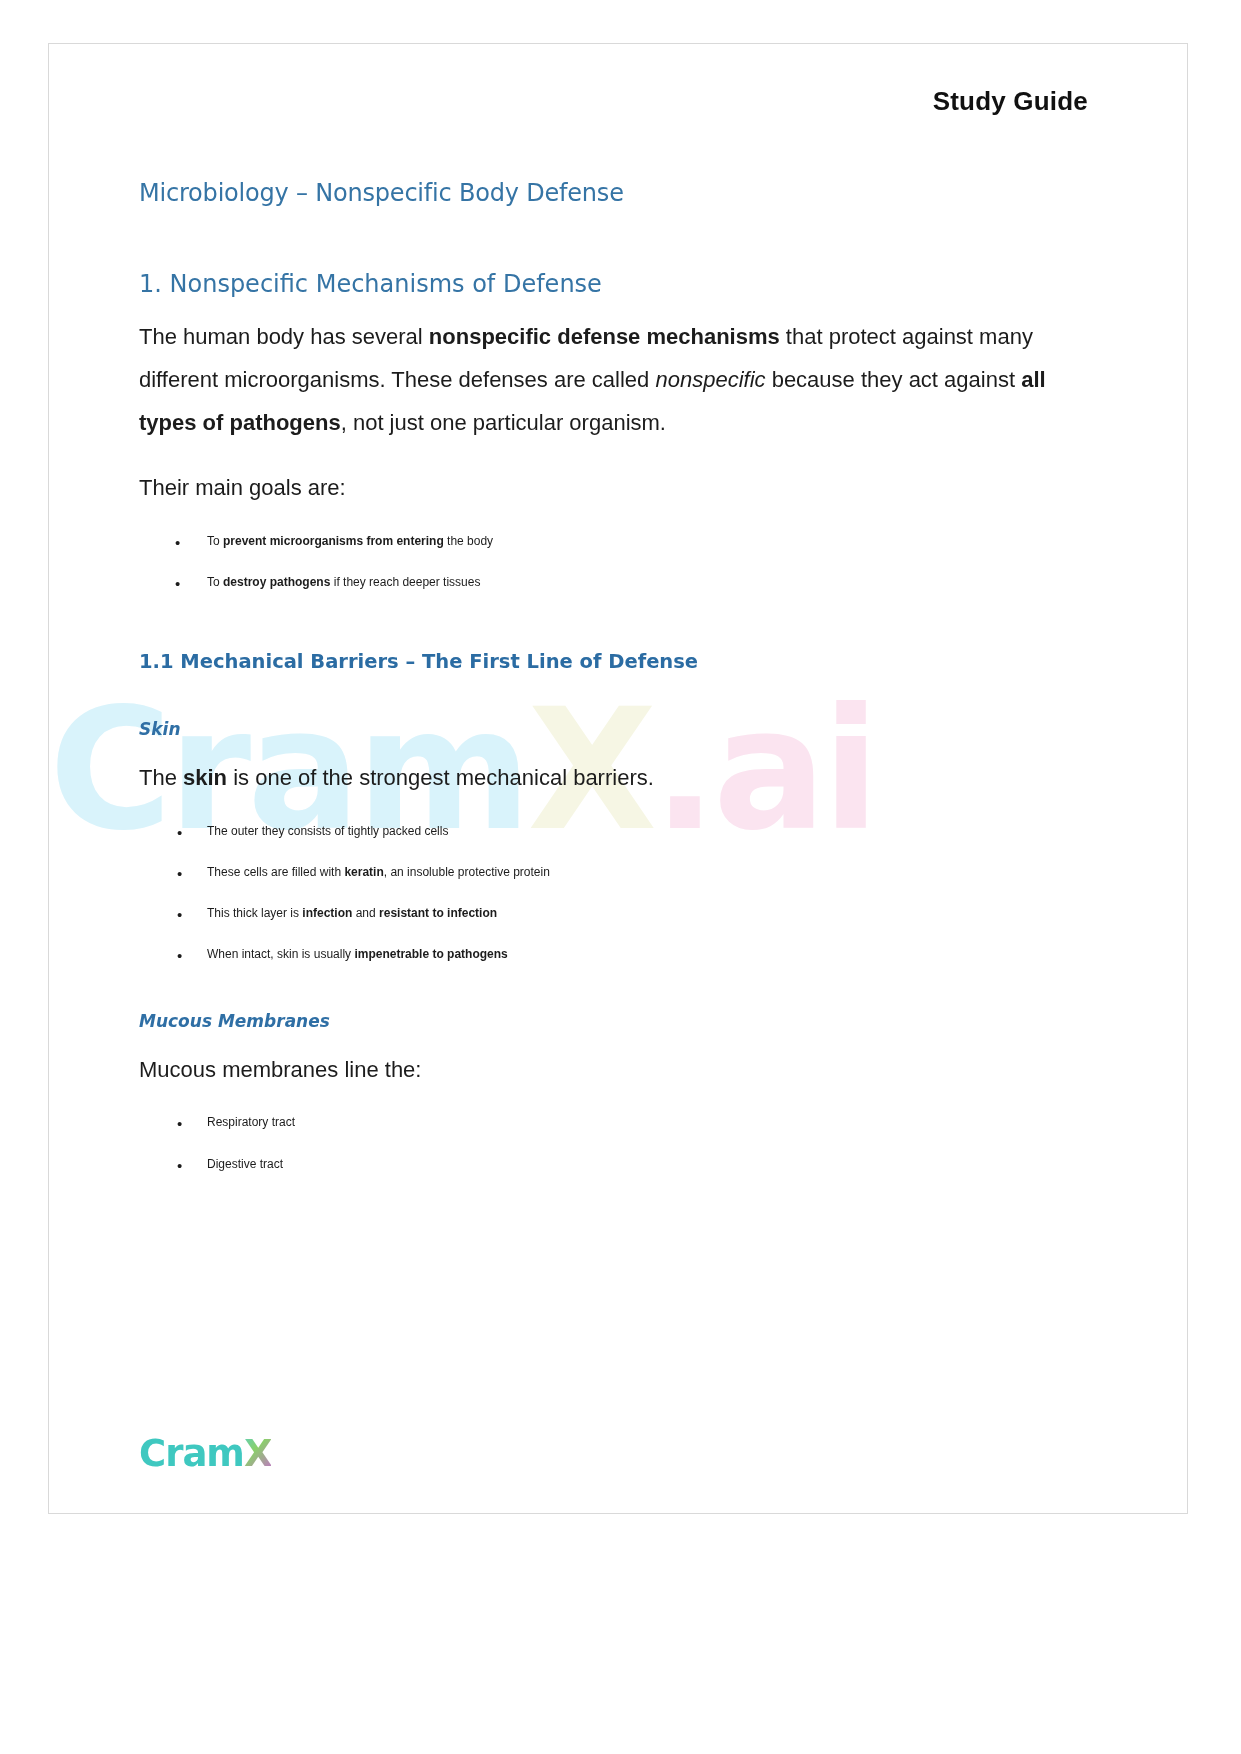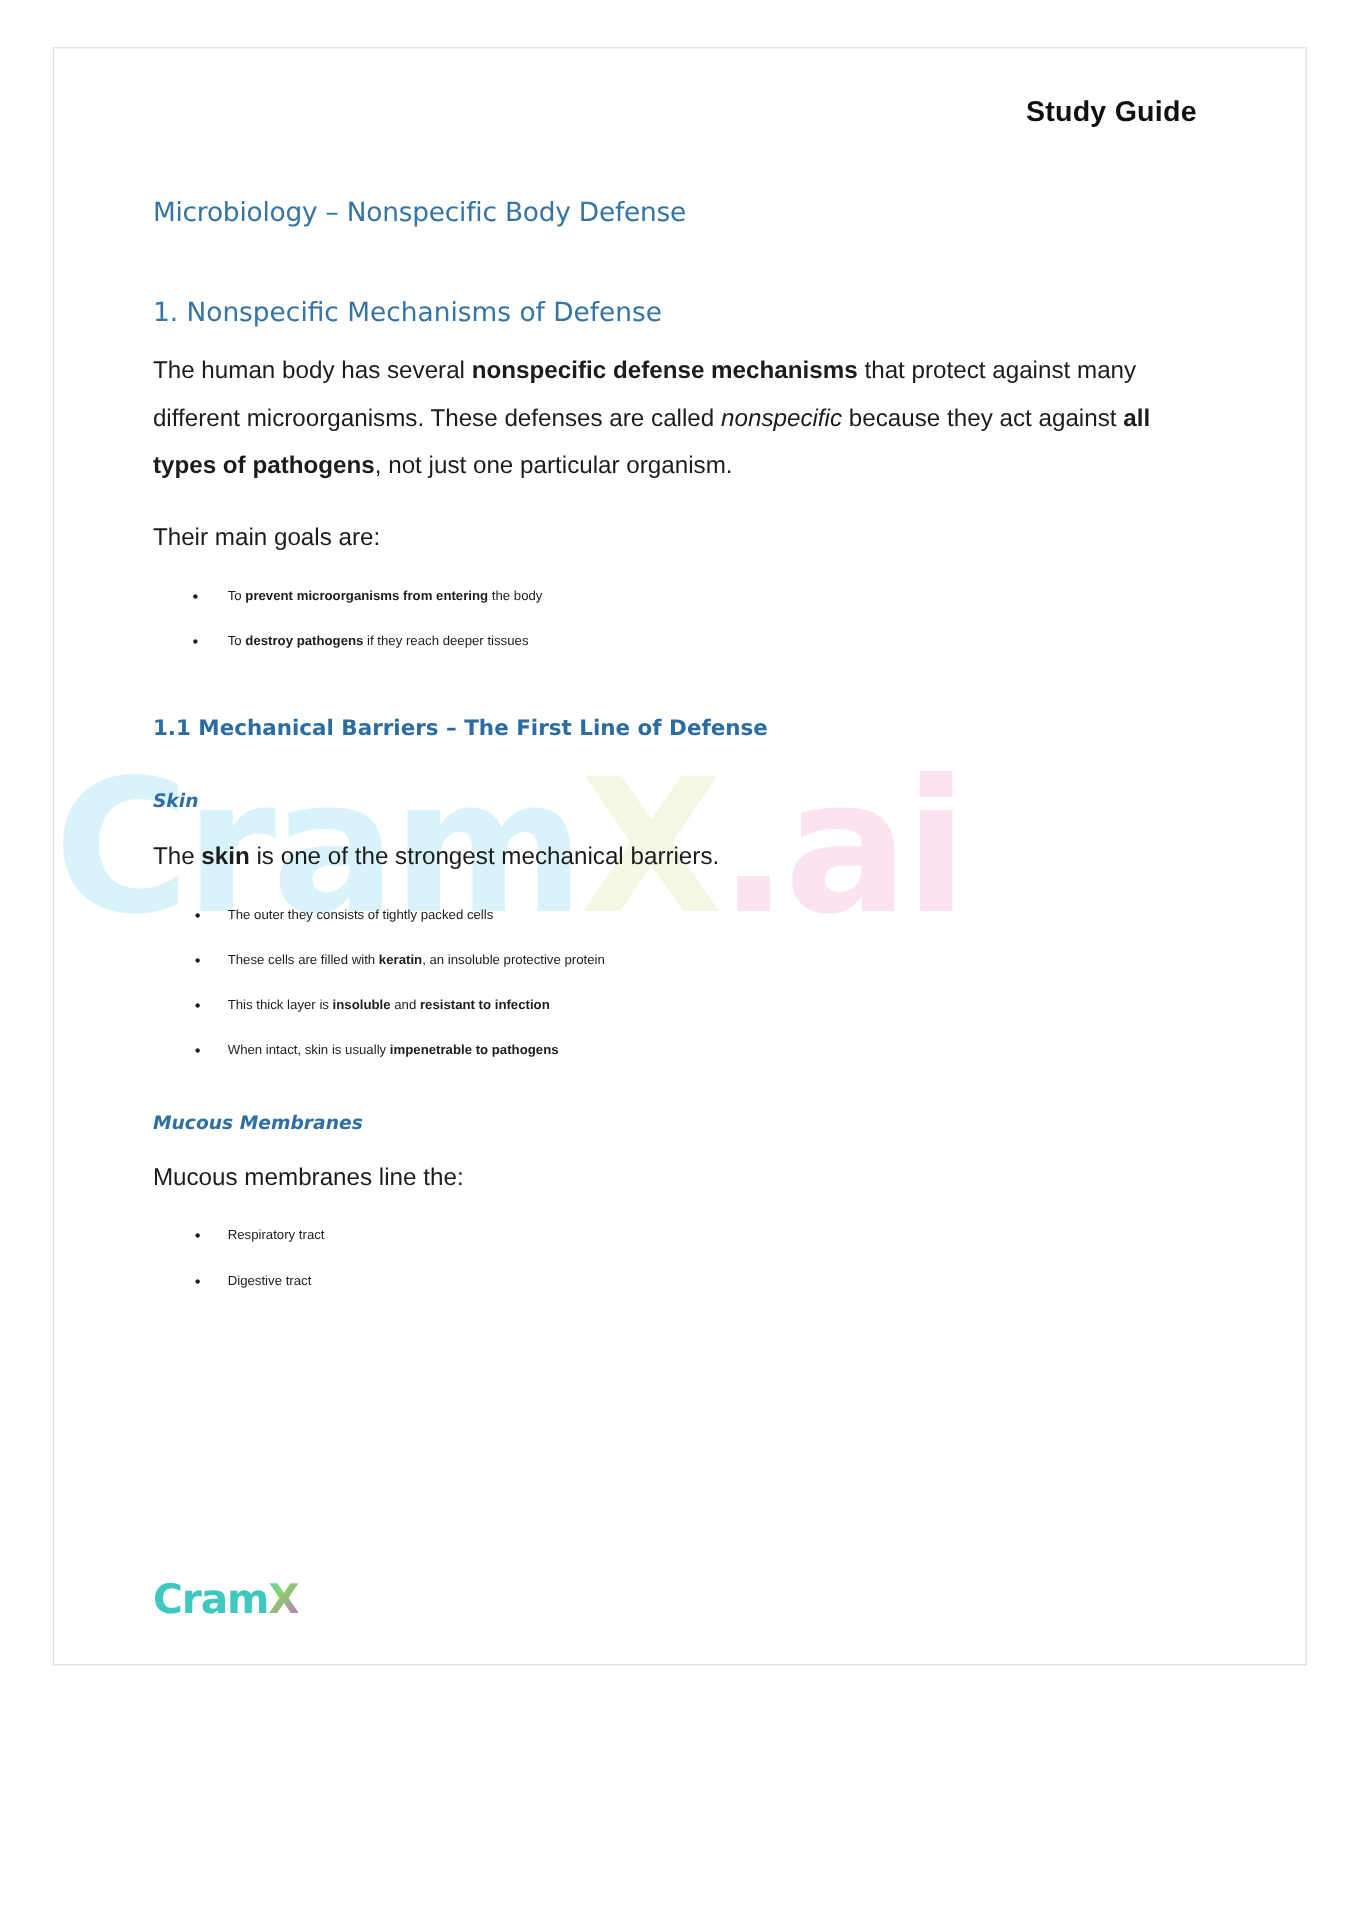--- a/index.html
+++ b/index.html
@@ -186,21 +186,21 @@
     <h3 class="subsection">1.1 Mechanical Barriers – The First Line of Defense</h3>
 
 
     <h4 class="subsub">Skin</h4>
 
     <p class="body-text"><span>The </span><b>skin</b><span> is one of the strongest mechanical barriers.</span></p>
 
     <ul class="bullets indent-3">
       <li><span>The outer they consists of tightly packed cells</span></li>
       <li><span>These cells are filled with </span><b>keratin</b><span>, an insoluble protective protein</span></li>
-      <li><span>This thick layer is </span><b>insoluble</b><span> and </span><b>resistant to infection</b></li>
+      <li><span>This thick layer is </span><b>infection</b><span> and </span><b>resistant to infection</b></li>
       <li><span>When intact, skin is usually </span><b>impenetrable to pathogens</b></li>
     </ul>
 
     <h4 class="subsub">Mucous Membranes</h4>
 
     <p class="body-text">Mucous membranes line the:</p>
 
     <ul class="bullets indent-3">
       <li>Respiratory tract</li>
       <li>Digestive tract</li>

